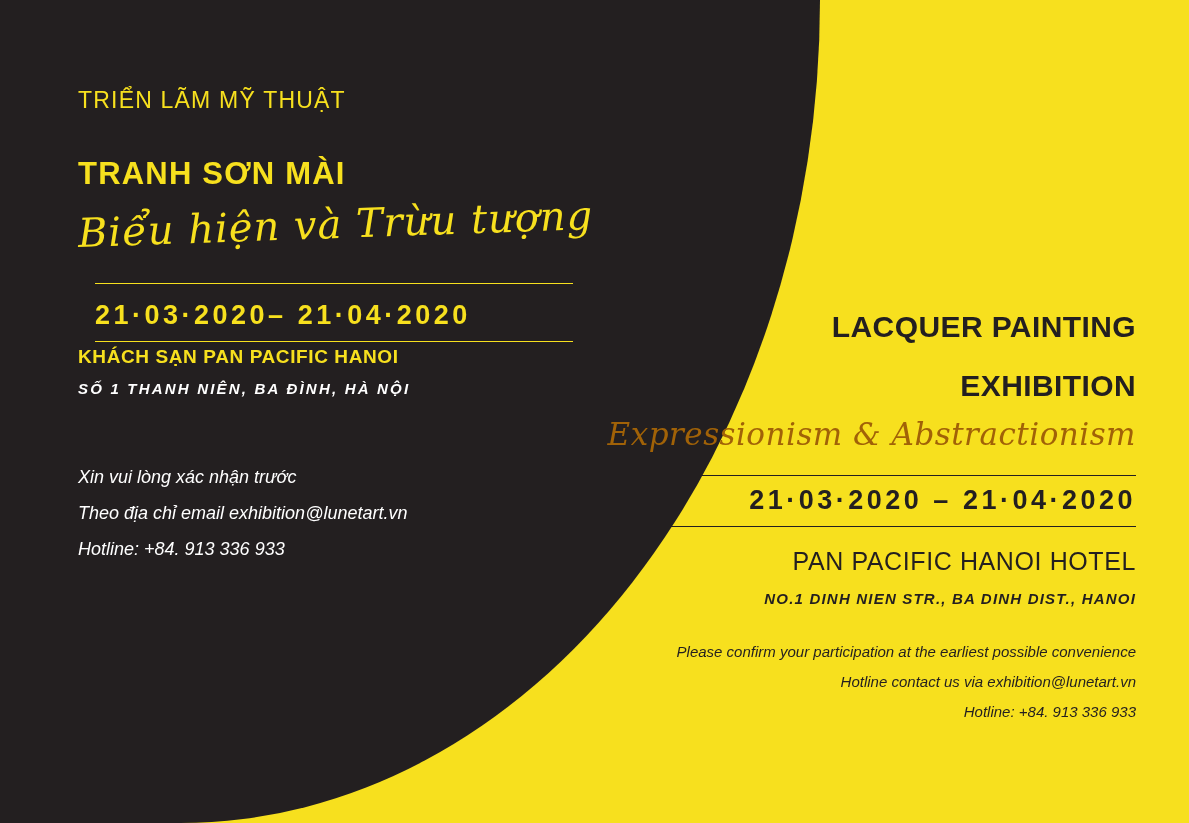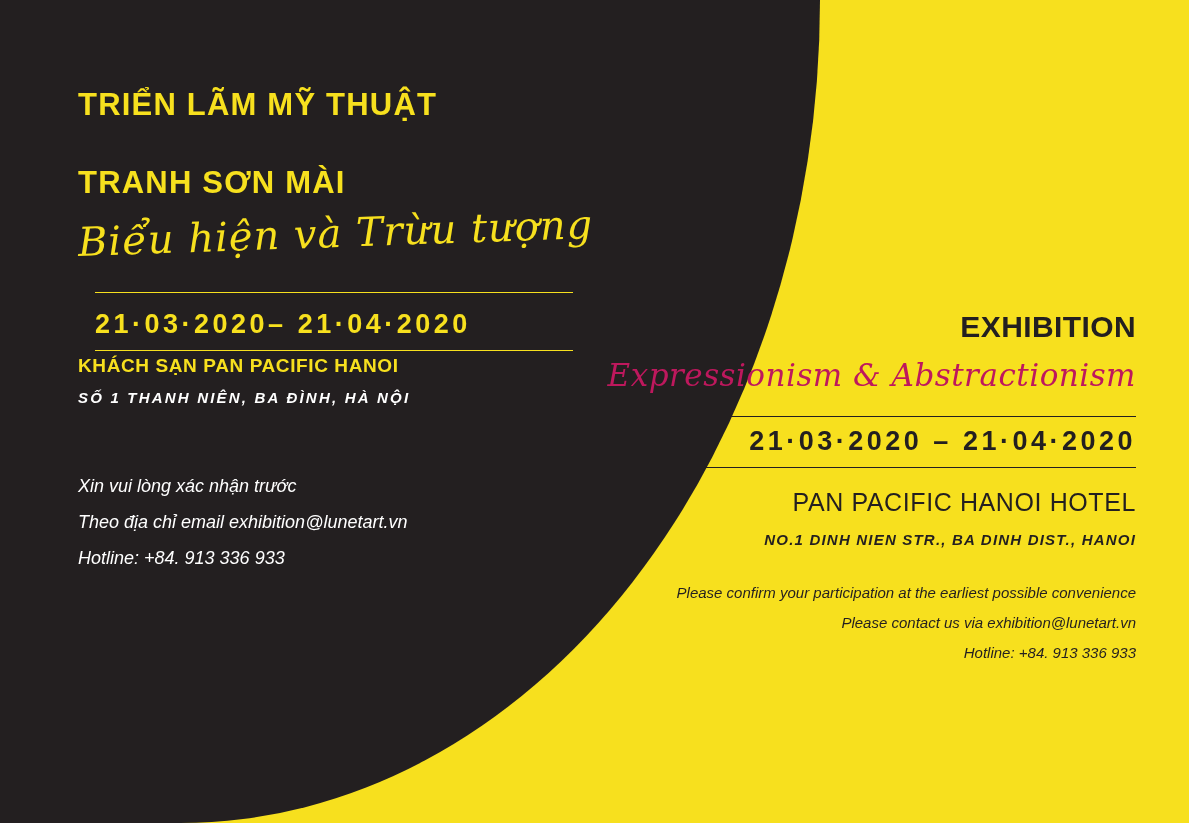--- a/index.html
+++ b/index.html
@@ -53,22 +53,22 @@
 
   
   .left-col {
     position: absolute;
     left: 78px;
     top: 88px;
     width: 520px;
     color: #f7e01e;
   }
   .vi-title1 {
-    font-size: 31px;
-    font-weight: bold;
+    font-size: 23px;
+    font-weight: normal;
     letter-spacing: 1.2px;
     color: #f7e01e;
     margin: 0 0 44px 0;
     line-height: 1.1;
   }
   .vi-title2 {
     font-size: 31px;
     font-weight: bold;
     letter-spacing: 1.2px;
     color: #f7e01e;
@@ -146,21 +146,21 @@
     font-weight: bold;
     letter-spacing: 0.4px;
     margin: 0 0 14px 0;
     line-height: 1.1;
     color: #231f20;
   }
   .en-script {
     font-family: "DejaVu Serif", serif;
     font-style: italic;
     font-size: 31px;
-    color: #be185d;
+    color: #a16207;
     margin: 0 0 14px 0;
     line-height: 1.2;
     letter-spacing: 0.5px;
   }
   .en-date-wrap {
     border-top: 1px solid #231f20;
     border-bottom: 1px solid #231f20;
     padding: 9px 0 10px 0;
     margin: 22px 0 0 0;
   }
@@ -220,30 +220,31 @@
     <div class="vi-address">SỐ 1 THANH NIÊN, BA ĐÌNH, HÀ NỘI</div>
 
     <div class="vi-note">
       <div>Xin vui lòng xác nhận trước</div>
       <div>Theo địa chỉ email exhibition@lunetart.vn</div>
       <div>Hotline: +84. 913 336 933</div>
     </div>
   </div>
 
   <div class="right-col">
+    <div class="en-title1">LACQUER PAINTING</div>
     <div class="en-title2">EXHIBITION</div>
     <div class="en-script">Expressionism &amp; Abstractionism</div>
 
     <div class="en-date-wrap">
       <div class="en-date">21·03·2020 – 21·04·2020</div>
     </div>
 
     <div class="en-venue">PAN PACIFIC HANOI HOTEL</div>
     <div class="en-address">NO.1 DINH NIEN STR., BA DINH DIST., HANOI</div>
 
     <div class="en-note">
       <div>Please confirm your participation at the earliest possible convenience</div>
-      <div>Please contact us via exhibition@lunetart.vn</div>
+      <div>Hotline contact us via exhibition@lunetart.vn</div>
       <div>Hotline: +84. 913 336 933</div>
     </div>
   </div>
 
 </div>
 
 </body></html>

